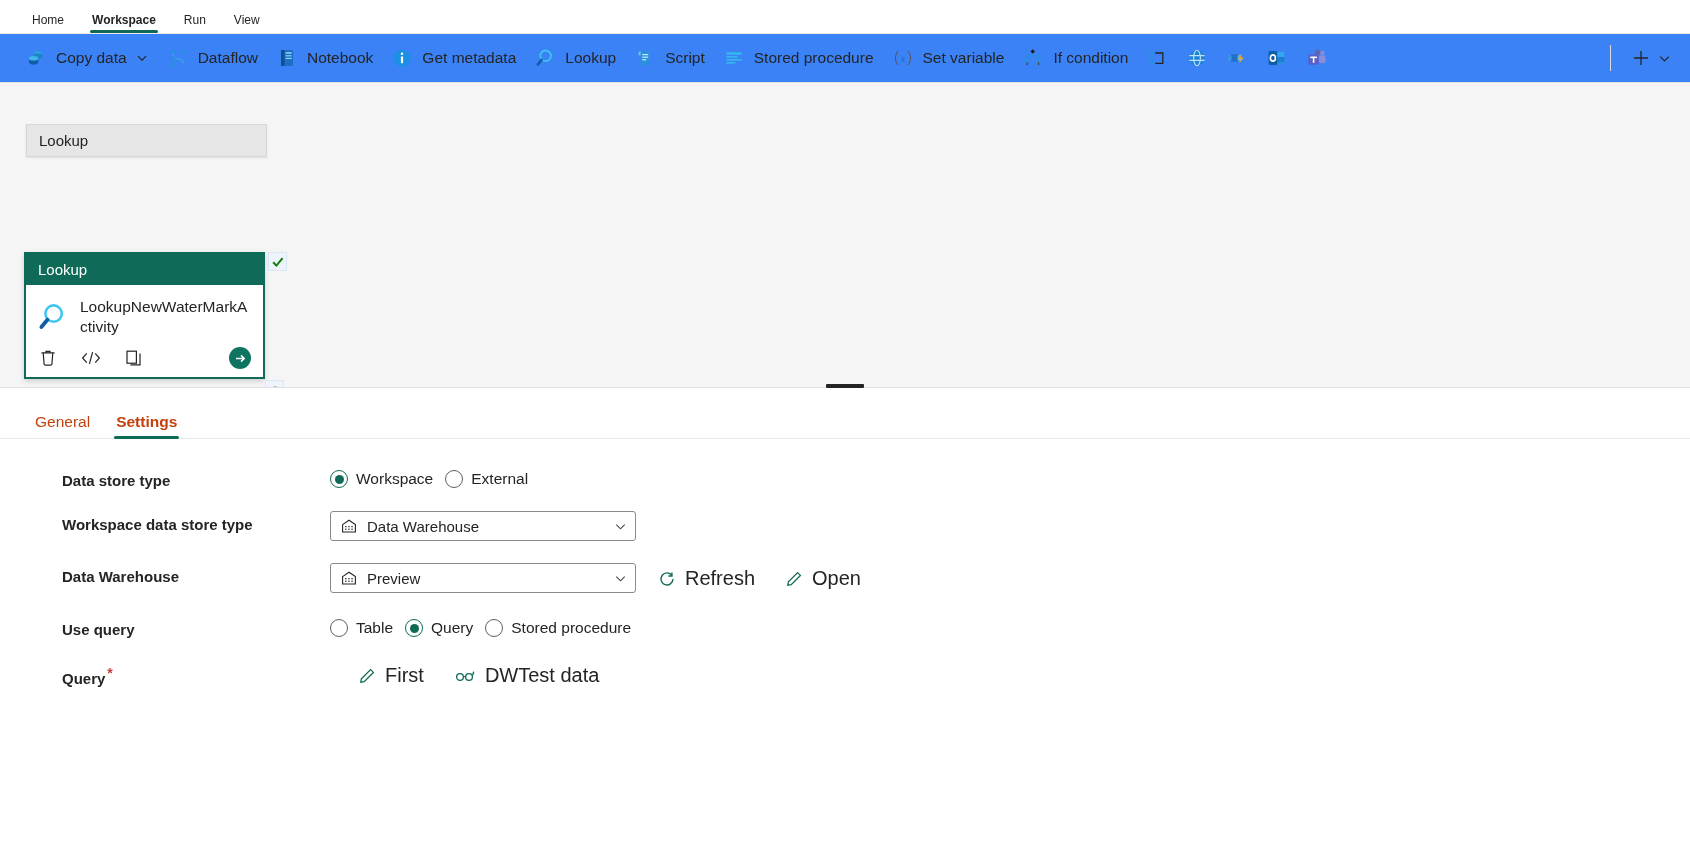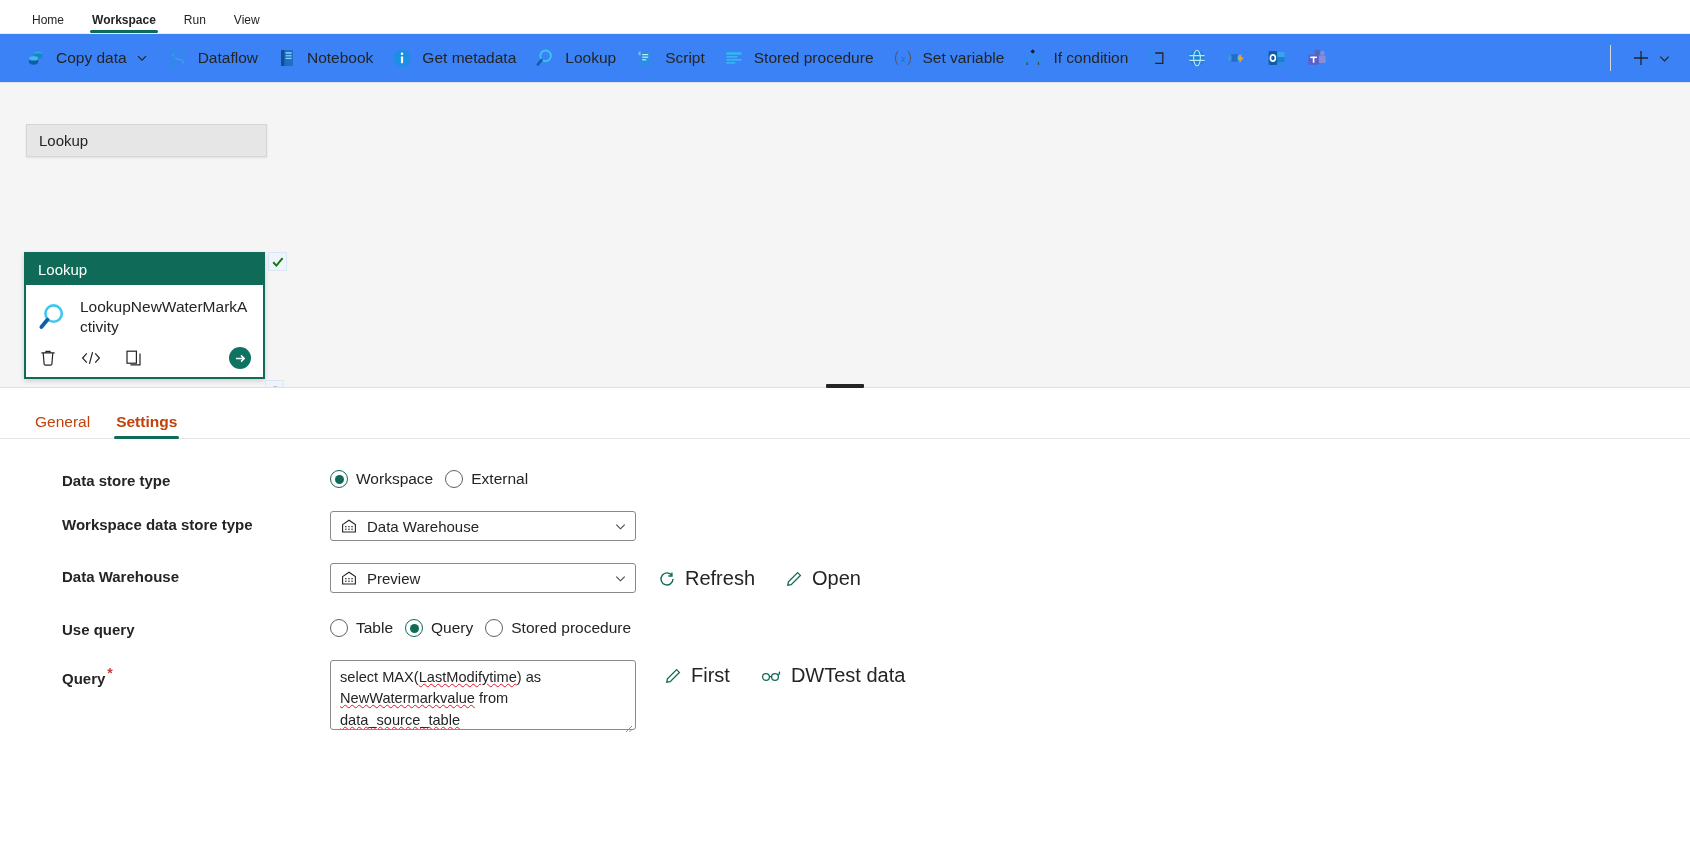--- a/index.html
+++ b/index.html
@@ -673,28 +673,20 @@
           </div>
         </div>
       </div>
     </div>
 
     <div class="frow">
       <div class="flabel">
         <span>Query</span><span class="req">*</span>
       </div>
       <div class="fctl">
-        <div class="qwrap">
-          <div class="qbox" id="query-box"><span>select MAX(</span><span class="sq">LastModifytime</span><span>) as </span><span class="sq">NewWatermarkvalue</span><span> from </span><span class="sq">data_source_table</span></div>
-          <span class="qgrip">
-            <svg width="9" height="9" viewBox="0 0 9 9">
-                <path d="M8 2 2 8M8 5.4 5.4 8" stroke="#888" stroke-width="0.9"></path>
-              </svg>
-          </span>
-        </div>
         <div class="linkbtn" style="margin-left:20px;">
           <span class="tb-ico" style="width:18px;height:18px;">
             <svg width="18" height="18" viewBox="0 0 18 18">
               <path d="M12.6 2.6 15.4 5.4 6.2 14.6 2.8 15.2 3.4 11.8z" fill="none" stroke="#0f6b57" stroke-width="1.3"></path>
             </svg>
           </span>
           <span>First</span>
         </div>
         <div class="linkbtn">
           <span class="tb-ico" style="width:22px;height:18px;">

